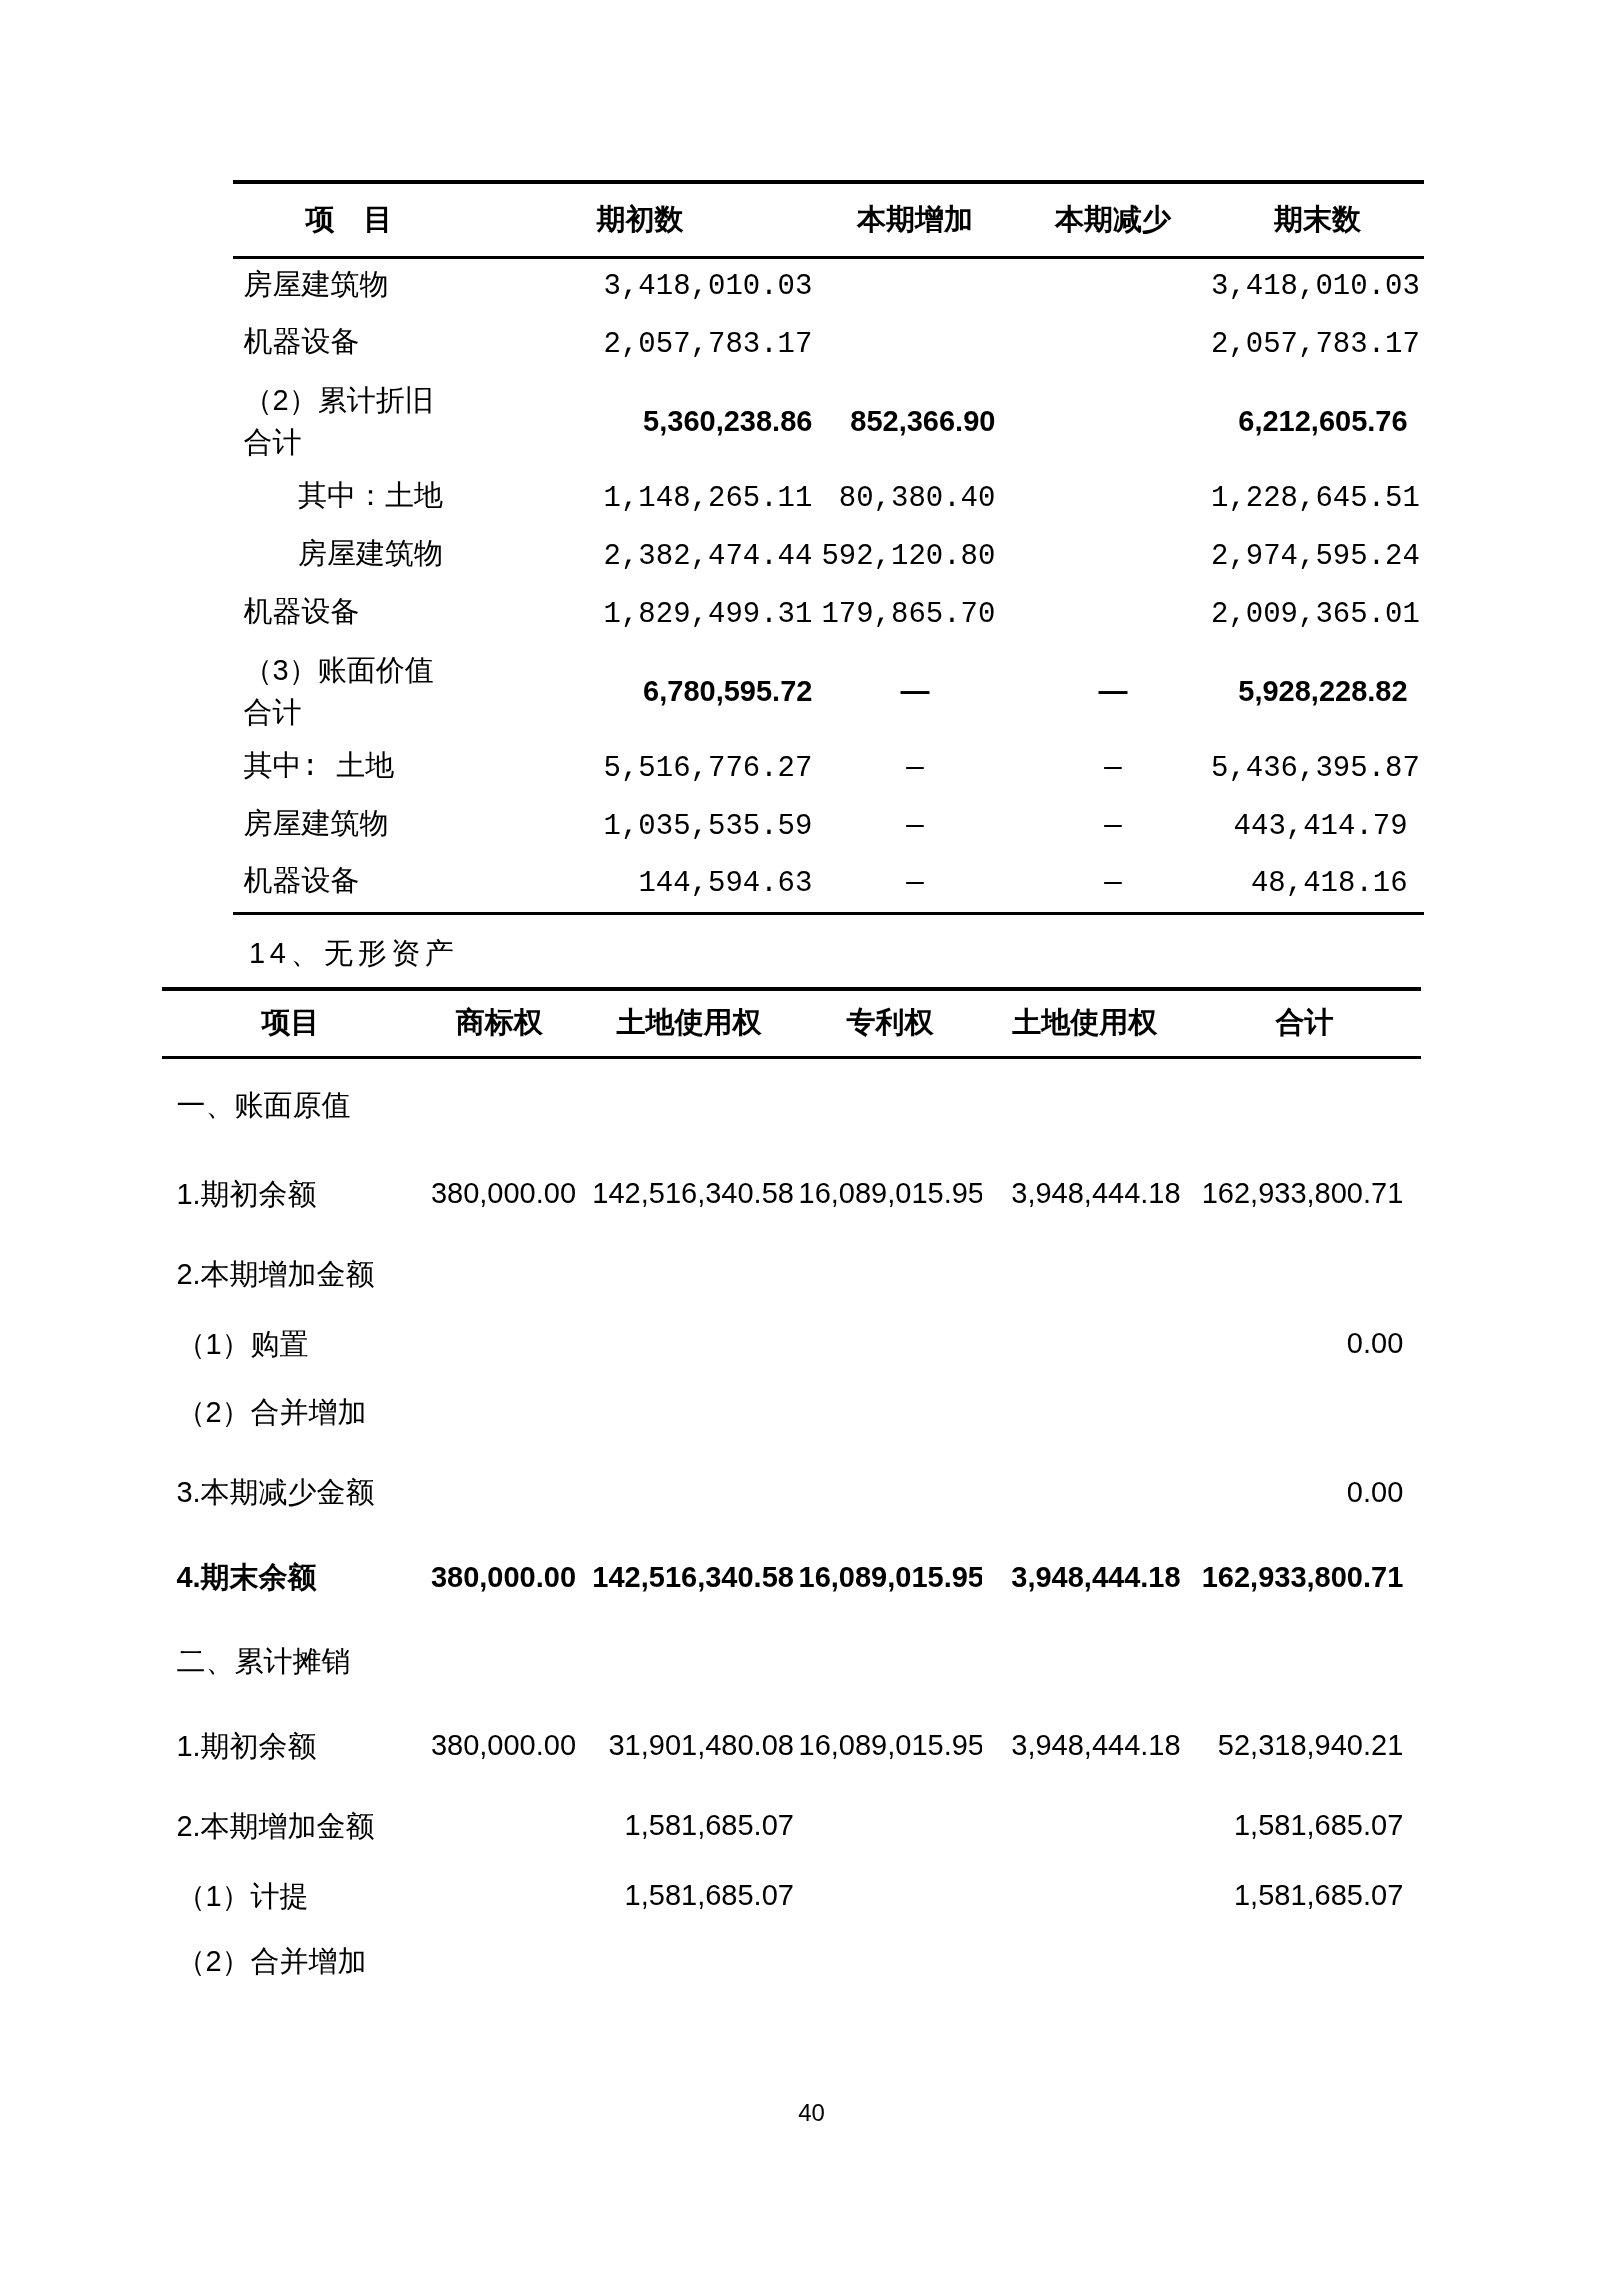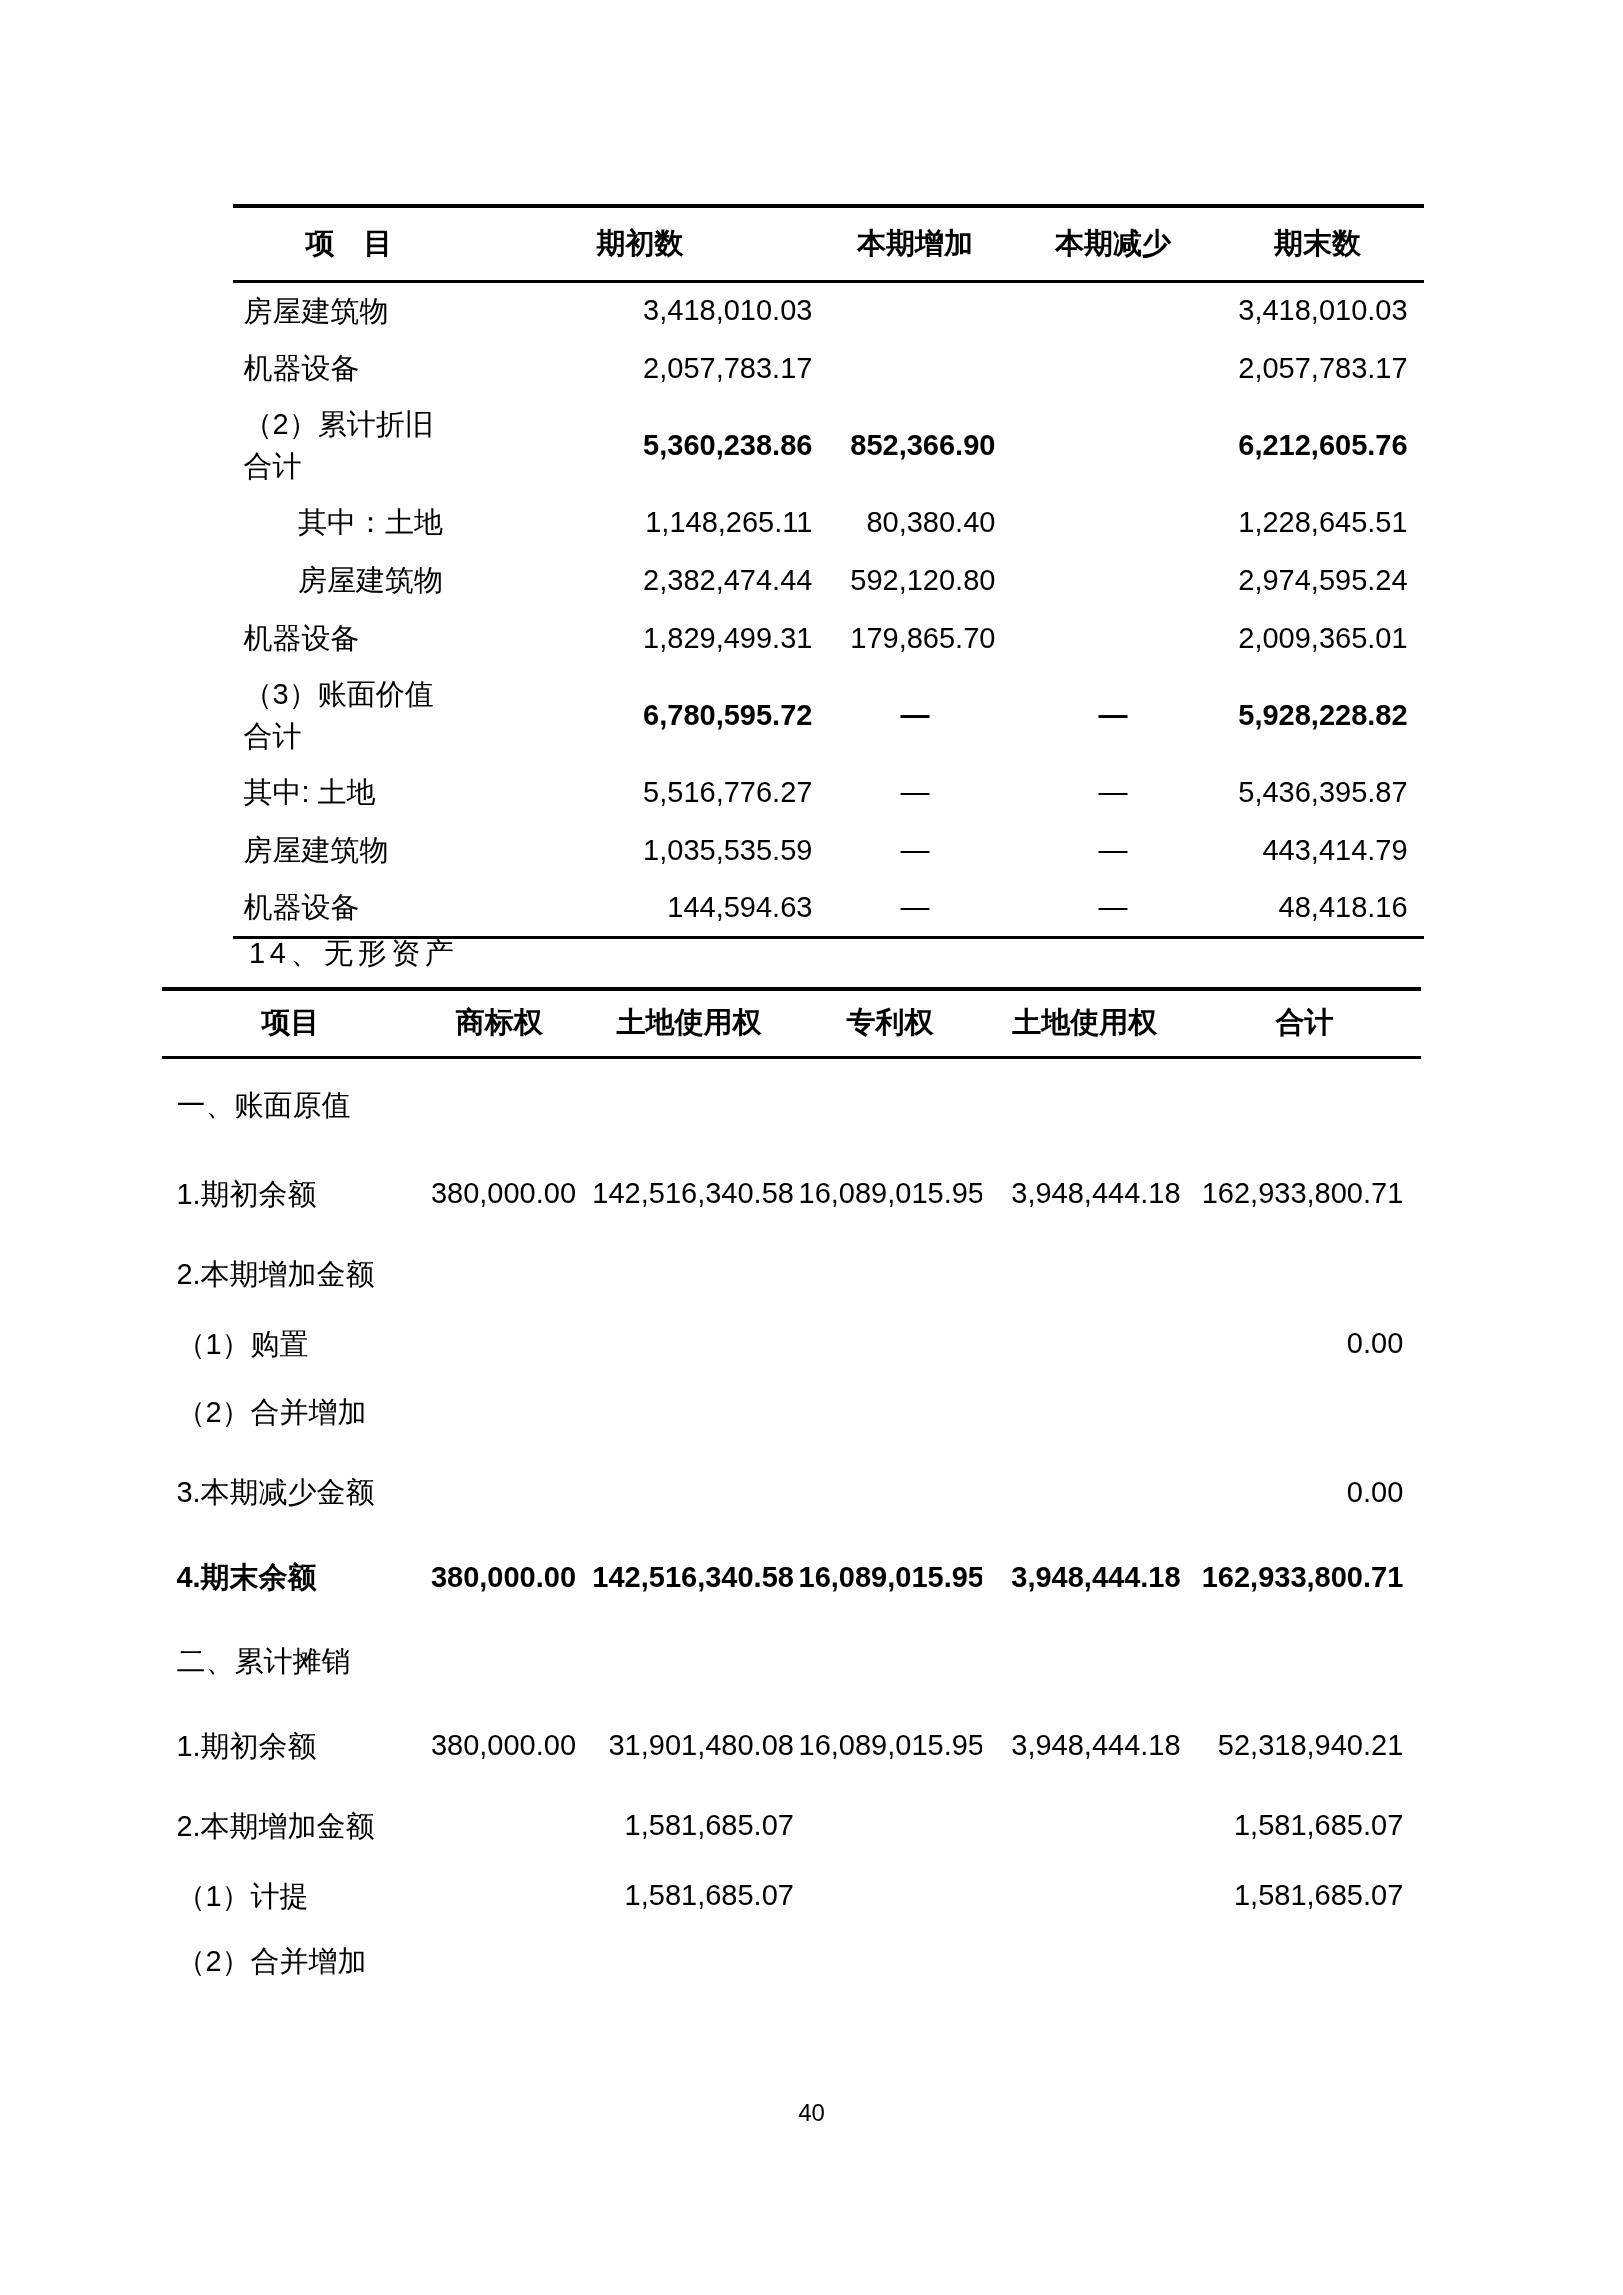--- a/index.html
+++ b/index.html
@@ -15,27 +15,27 @@
     table-layout: fixed;
   }
   td {
     padding: 0;
     font-size: 29px;
     vertical-align: middle;
     overflow: hidden;
   }
   
   #t1 {
-    left: 233px; top: 204px; width: 1191px;
+    left: 233px; top: 180px; width: 1191px;
     border-top: 4.6px solid #000;
     border-bottom: 3.9px solid #000;
   }
   #t1 thead tr { height: 75px; border-bottom: 3.9px solid #000; }
   #t1 thead td { font-weight: bold; text-align: center; }
-  .h88 { height: 58px; }
+  .h88 { height: 58px; font-family: Liberation Mono, monospace; }
   .h146 { height: 96px; }
   .lbl {
     text-align: left;
     padding-left: 10.5px;
     white-space: pre-line;
     line-height: 42px;
   }
   .ind { padding-left: 65px; }
   .num { text-align: right; }
   #t1 .n0 { padding-right: 2.6px; }

